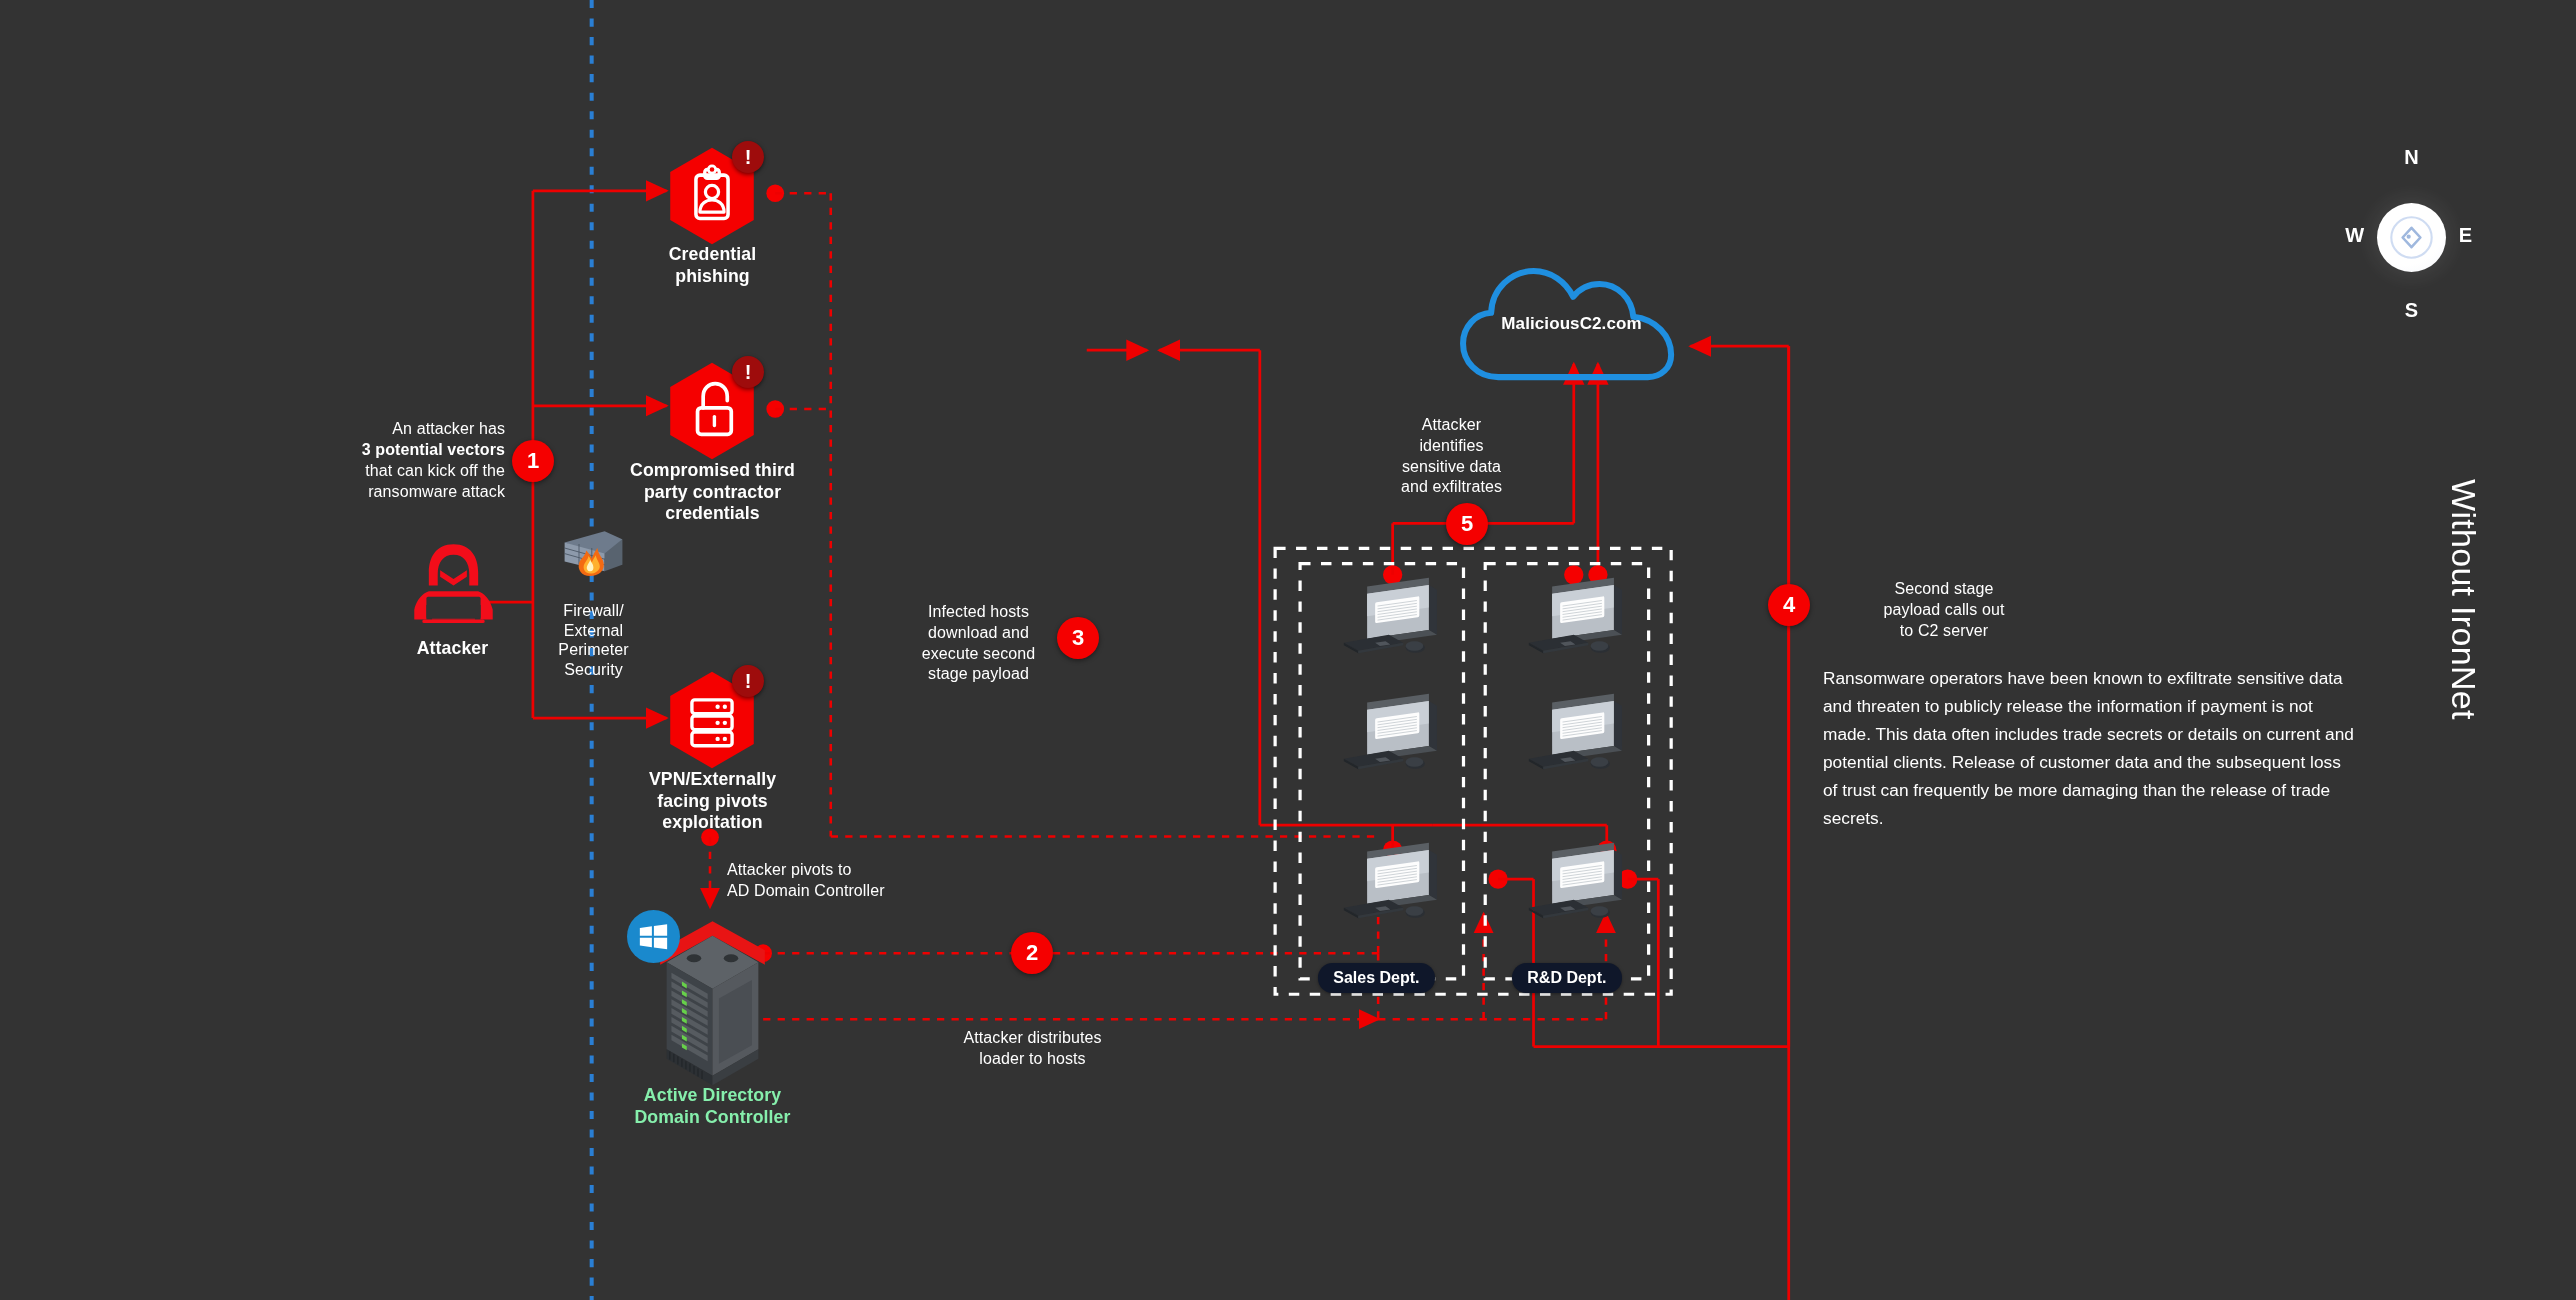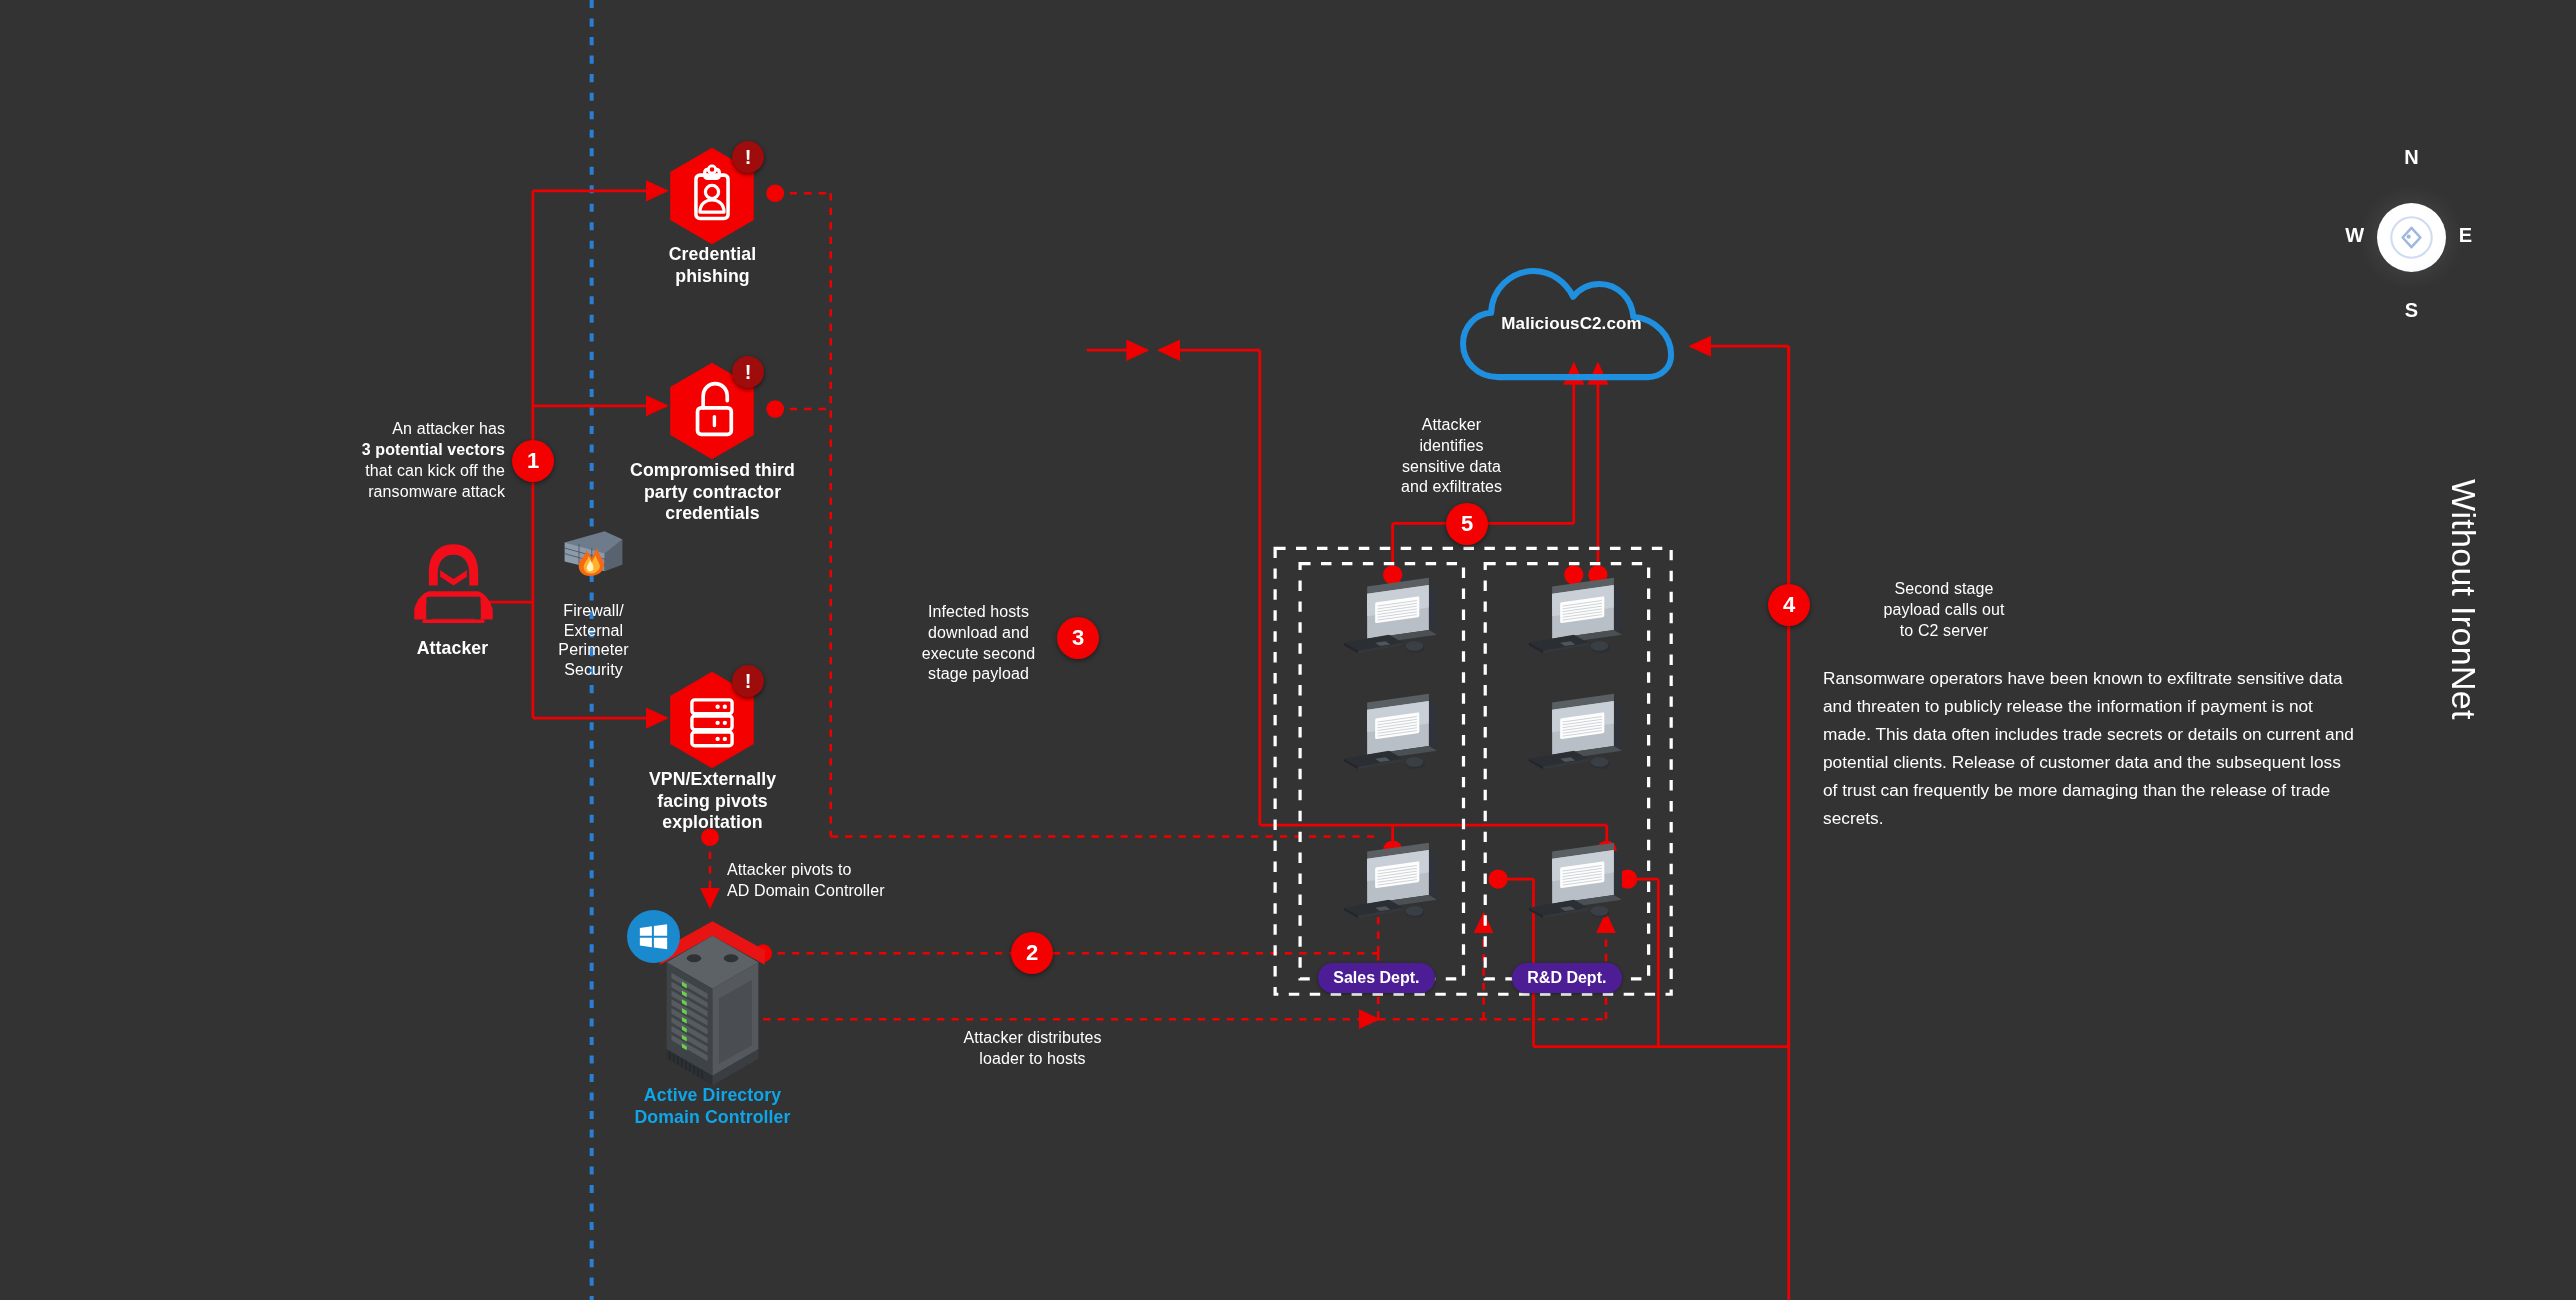--- a/index.html
+++ b/index.html
@@ -33,21 +33,21 @@
   
   .badge{
     position:absolute;width:42px;height:42px;border-radius:50%;
     background:#f50000;color:#fff;font-weight:bold;font-size:22px;
     line-height:42px;text-align:center;
     box-shadow:0 1.6px 5.6px rgba(0,0,0,.45);
   }
 
   
   .pill{
-    position:absolute;background:#4c1d95;color:#fff;font-weight:bold;
+    position:absolute;background:#0f172a;color:#fff;font-weight:bold;
     font-size:16px;border-radius:14.5px;padding:5.6px 15.3px 6.4px;white-space:nowrap;
     box-shadow:0 0.8px 3.2px rgba(0,0,0,.4);
   }
 
   
   .compass{position:absolute;}
   .compass .disc{
     position:absolute;left:17.7px;top:17.7px;width:69px;height:69px;border-radius:50%;
     background:radial-gradient(circle at 42% 36%,#ffffff 0%,#ffffff 62%,#f4f6fb 100%);
     box-shadow:0 0 17.7px 8px rgba(255,255,255,.06);
@@ -324,21 +324,21 @@
     <svg viewBox="0 0 66 66" width="53" height="53">
       <circle cx="33" cy="33" r="33" fill="#1a89cd"></circle>
       <g fill="#ffffff">
         <path d="M16 22.5 L31 20.3 L31 32.2 L16 32.2 Z"></path>
         <path d="M33.5 19.9 L50 17.6 L50 32.2 L33.5 32.2 Z"></path>
         <path d="M16 34.5 L31 34.5 L31 46.4 L16 44.2 Z"></path>
         <path d="M33.5 34.5 L50 34.5 L50 49 L33.5 46.8 Z"></path>
       </g>
     </svg>
   </div>
-  <div class="cap lbl-bold" style="left:612px;top:1085px;width:201px;color:#0ea5e9;">
+  <div class="cap lbl-bold" style="left:612px;top:1085px;width:201px;color:#86efac;">
     <div>Active Directory</div>
     <div>Domain Controller</div>
   </div>
 
   <div class="badge" style="left:1011px;top:932px;">2</div>
   <div class="cap lbl-small" style="left:918px;top:985px;width:229px;line-height:1.3;margin-top:43px;">
     <div>Attacker distributes</div>
     <div>loader to hosts</div>
   </div>
 

